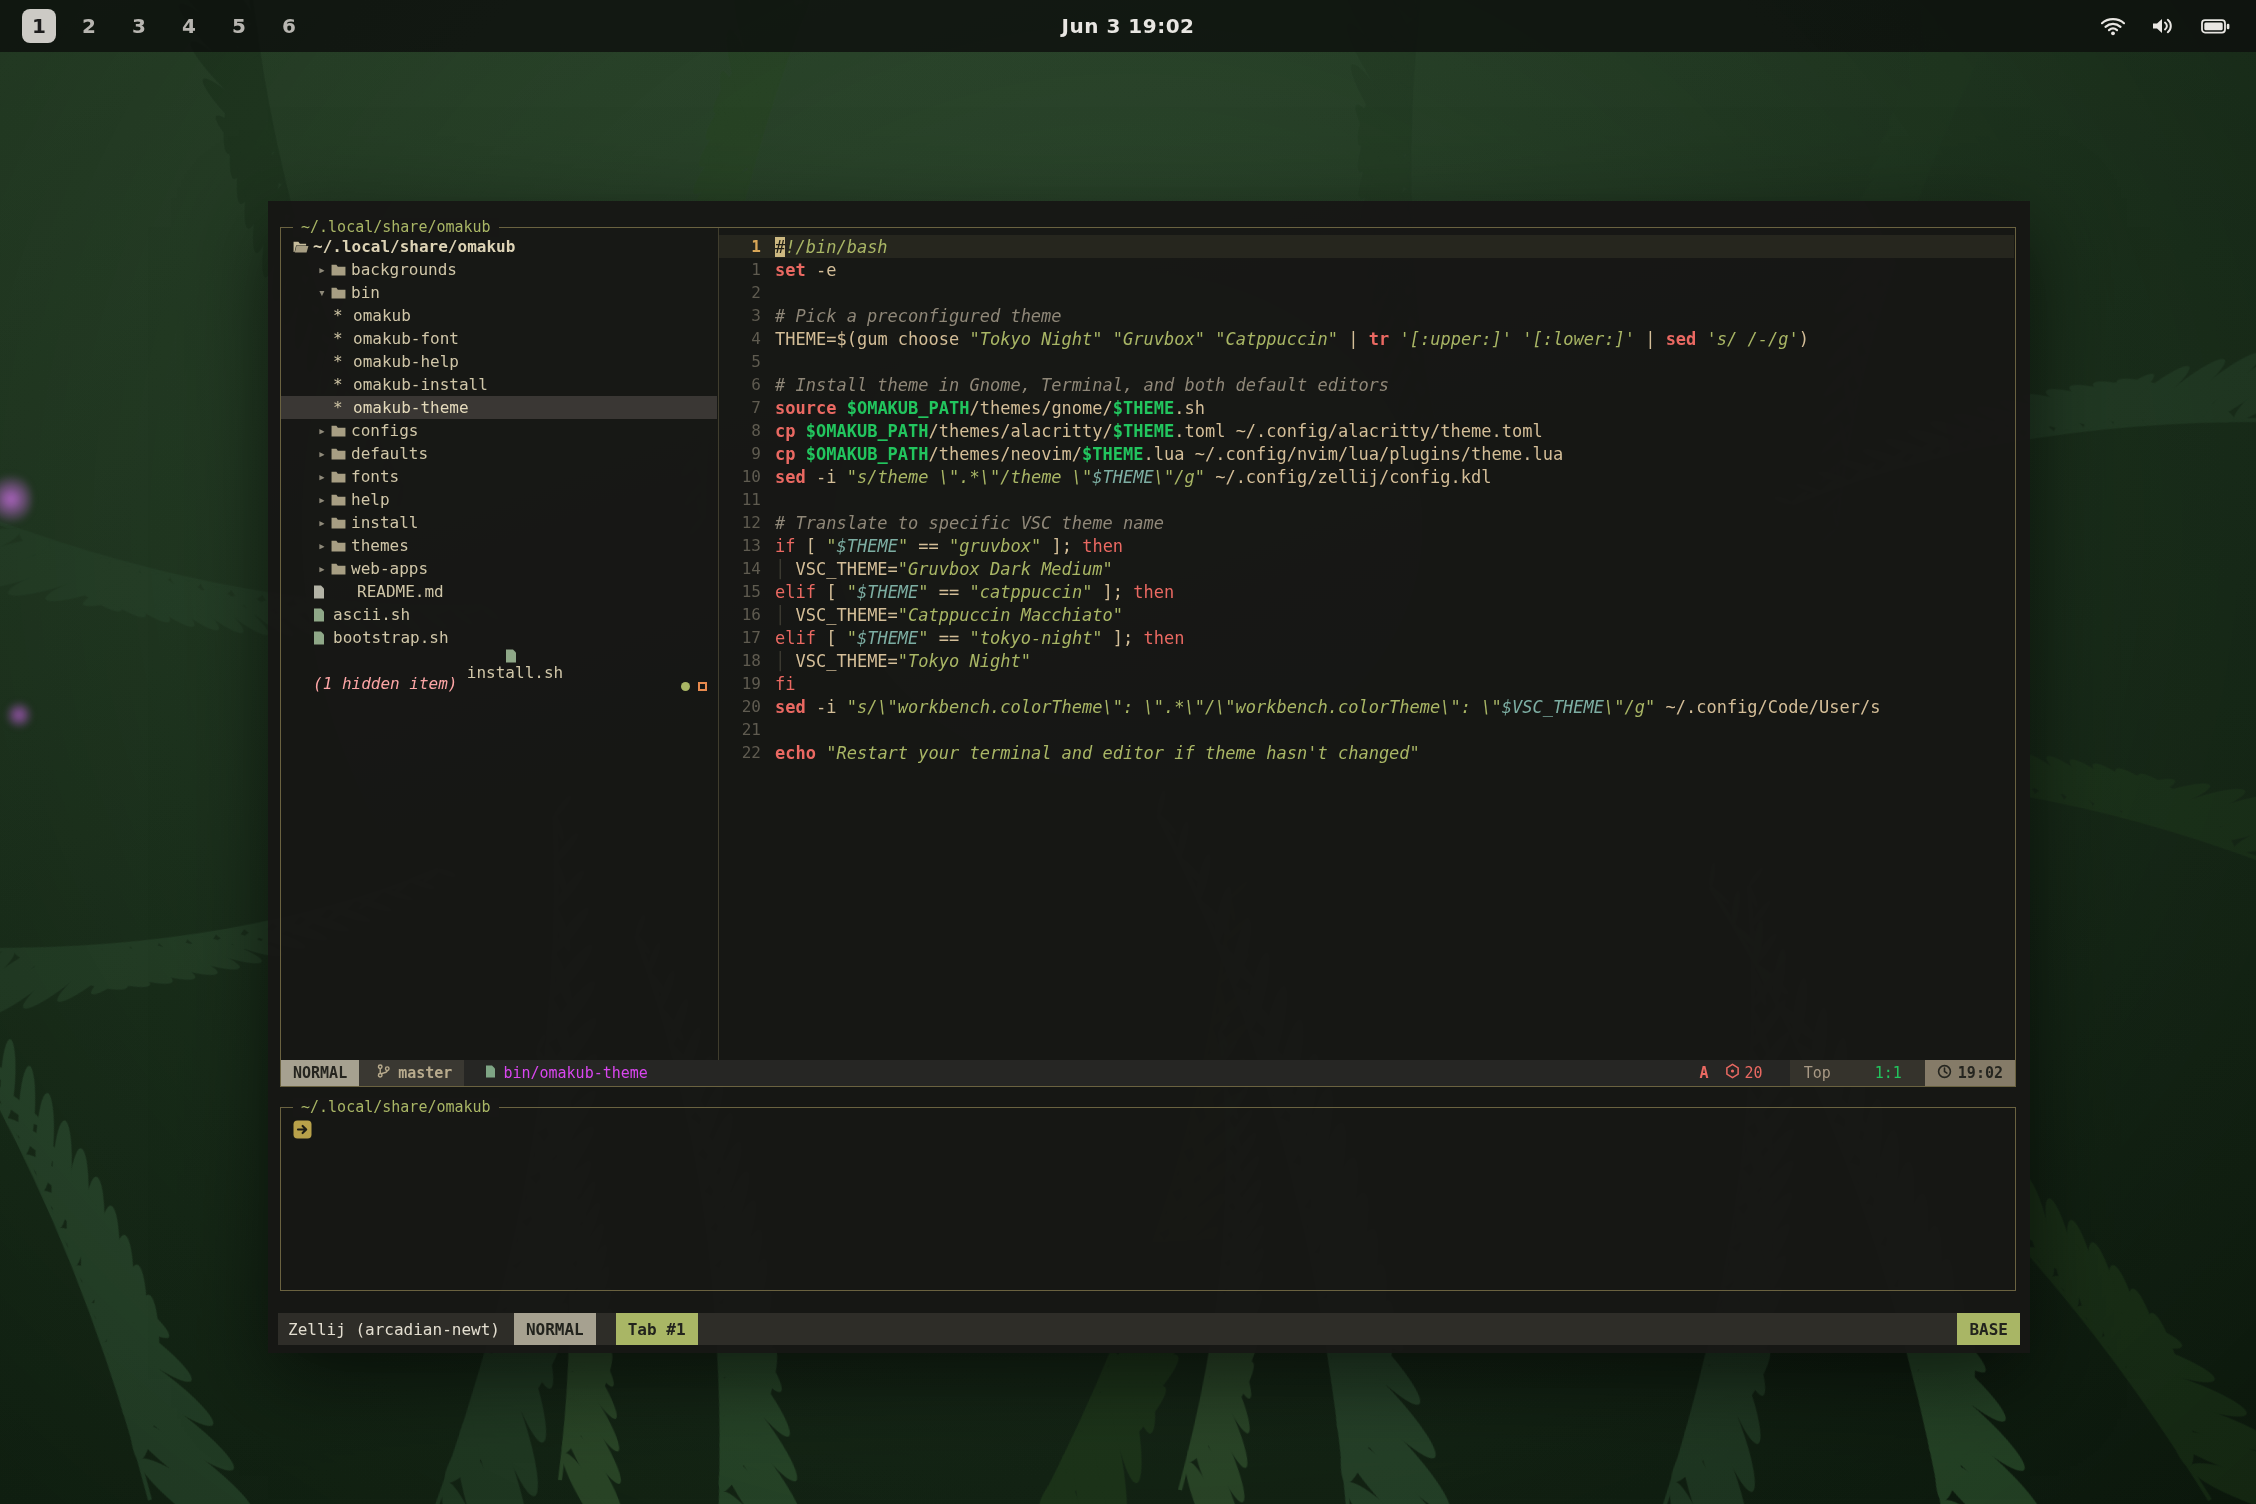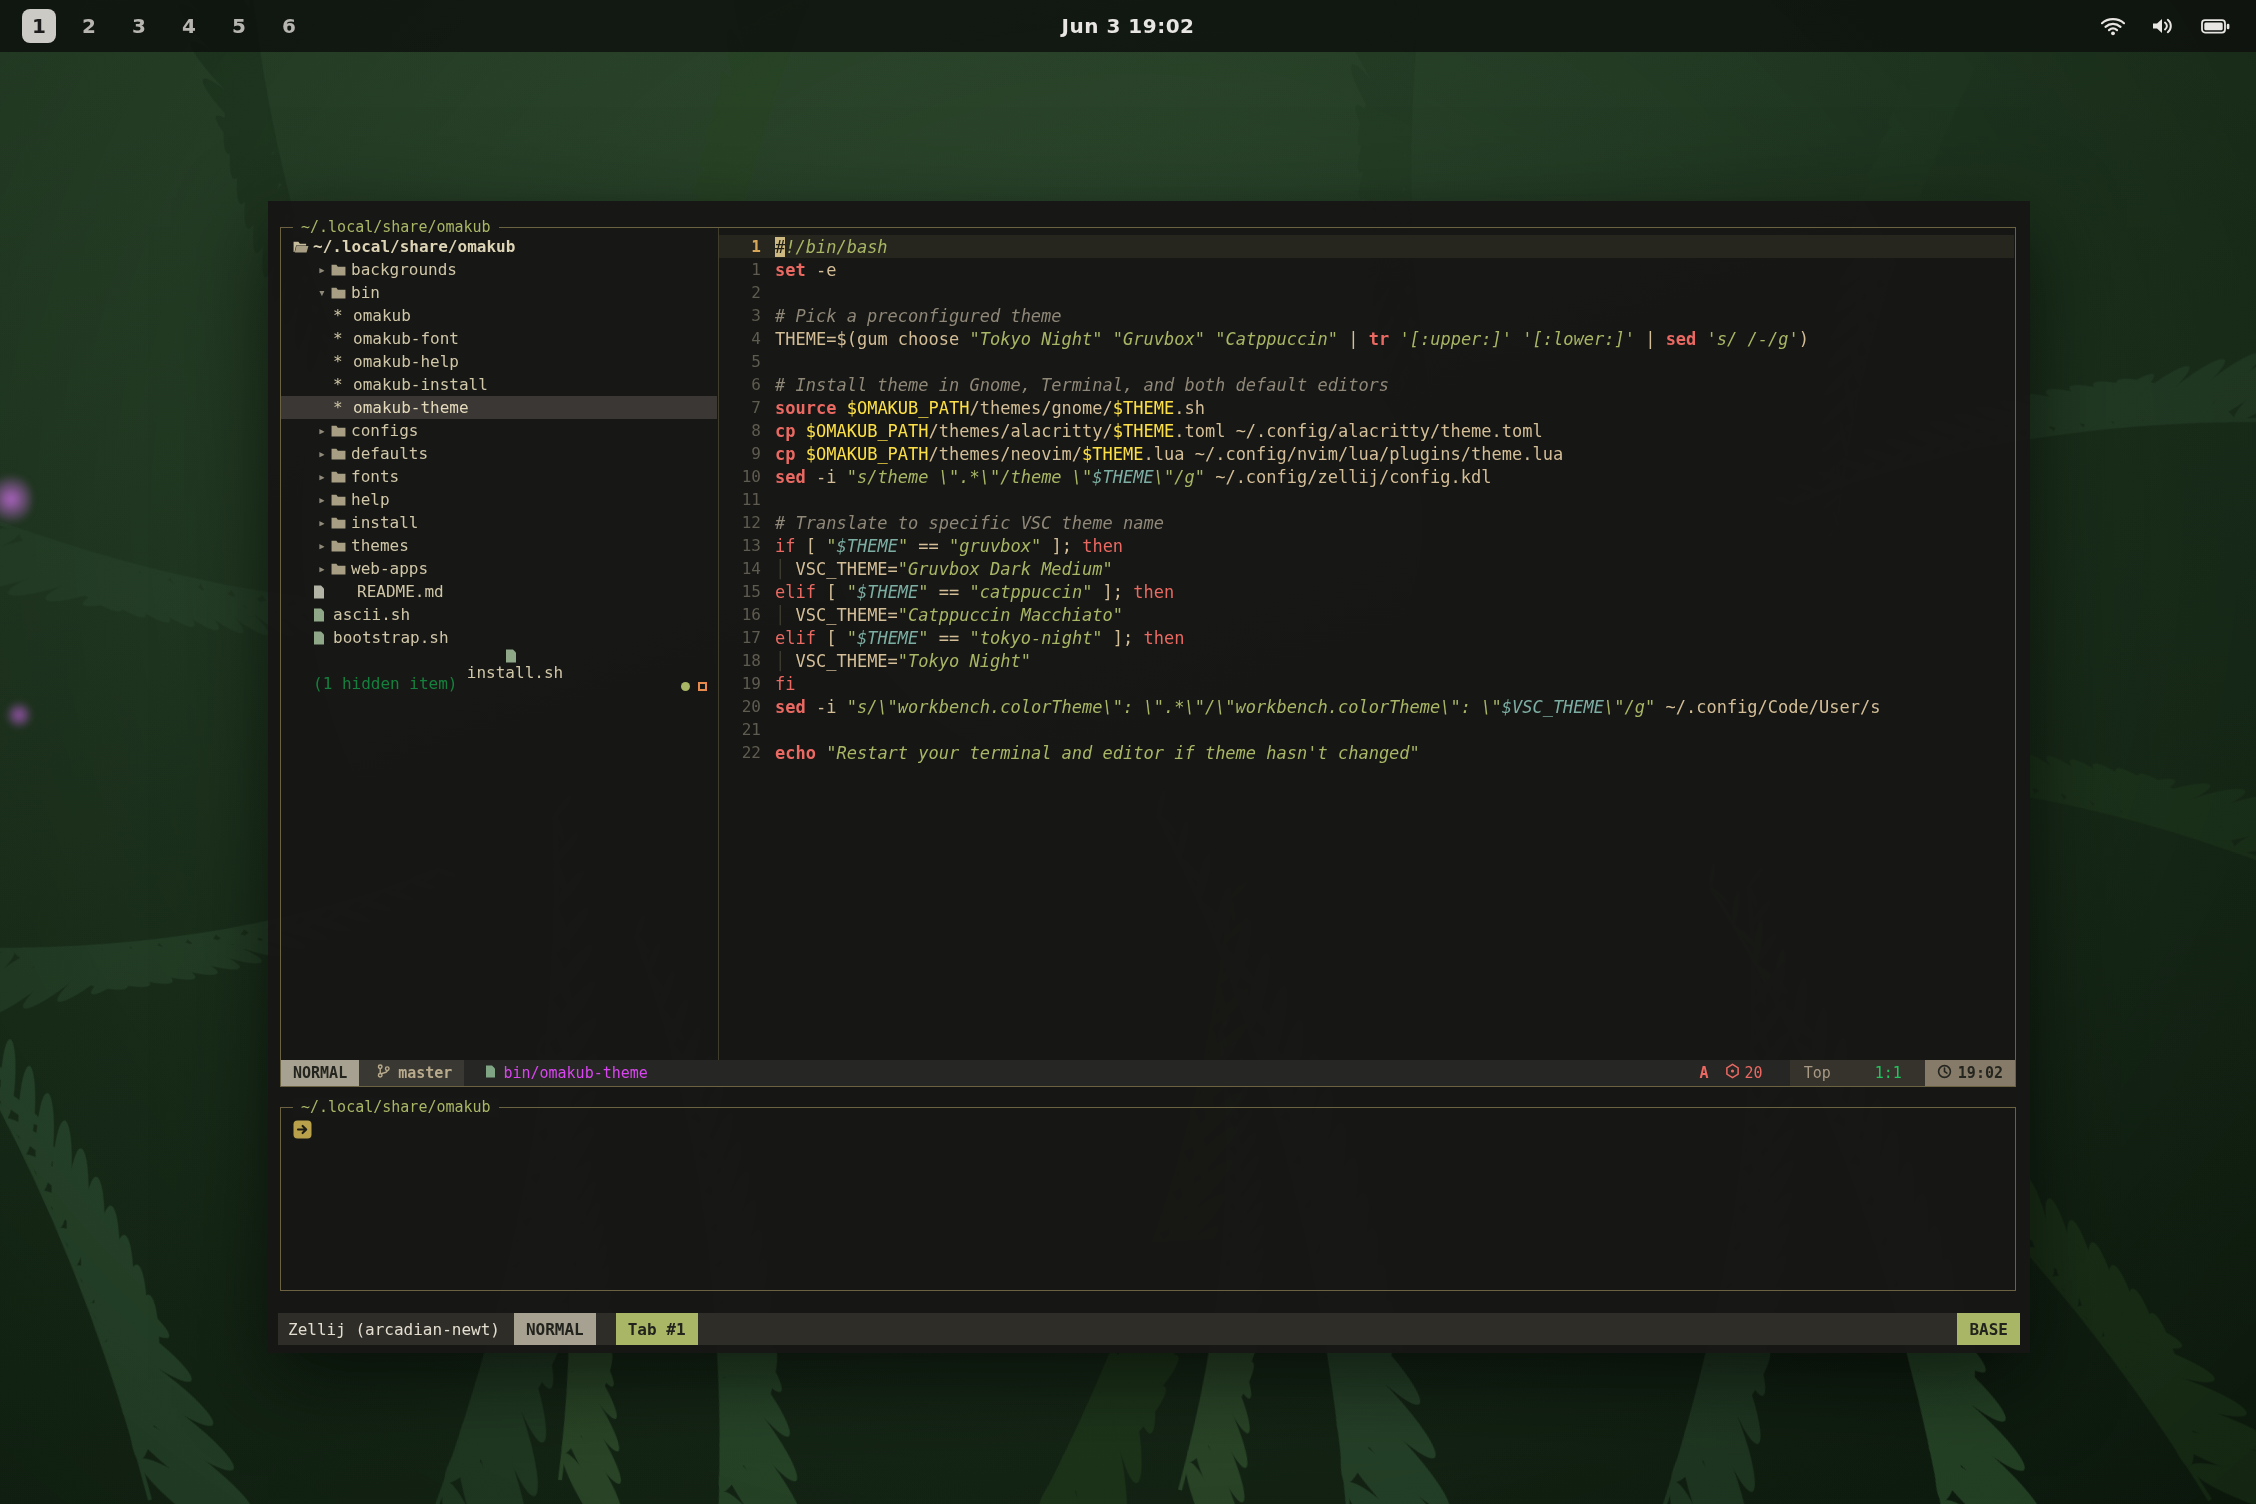--- a/index.html
+++ b/index.html
@@ -50,21 +50,21 @@
 
   .nvim-pane { left:12px; top:26px; width:1736px; height:860px; }
   .term-pane { left:12px; top:906px; width:1736px; height:184px; }
 
   
   .tree { position:absolute; left:0; top:7px; width:436px; bottom:28px; overflow:hidden;
     font-size:16px; color:#d0c6a8; }
   .tree-row { height:23px; display:flex; align-items:center; white-space:nowrap; }
   .tree-row.root { font-weight:bold; color:#ddd3b5; }
   .tree-row.selected { background:#3a3734; color:#e4dabb; }
-  .tree-row.muted { color:#15803d; }
+  .tree-row.muted { color:#fca5a5; font-style:italic; }
   .tree-arrow { width:18px; color:#8f8a7a; font-size:13px; display:inline-flex; justify-content:center; }
   .tree-icon { width:20px; display:inline-flex; align-items:center; }
   .tree-exec { width:20px; color:#cfc5a5; }
   .tree-label { }
   .tree-badges { margin-left:auto; margin-right:10px; display:flex; gap:8px; align-items:center; }
   .badge-dot { width:9px; height:9px; border-radius:50%; background:#a9b665; }
   .badge-square { width:9px; height:9px; border:2px solid #e78a4e; }
 
   .vsep { position:absolute; left:437px; top:0; bottom:26px; width:1px; background:#403d2d; }
 
@@ -74,21 +74,21 @@
   .eline { height:23px; display:flex; align-items:center; white-space:pre; }
   .eline .gut { width:56px; flex:none; text-align:right; padding-right:14px;
     color:#5f5b50; font-size:16px; }
   .eline.cur { background:#26261e; }
   .eline.cur .gut { color:#d8a657; font-weight:bold; }
   .code { white-space:pre; }
   .tk-cmd { color:#ea6962; font-weight:bold; }
   .tk-kw  { color:#ea6962; }
   .tk-str { color:#a9b665; font-style:italic; }
   .tk-com { color:#8f8778; font-style:italic; }
-  .tk-var { color:#fde047; }
+  .tk-var { color:#22c55e;font-weight:bold; }
   .tk-varstr { color:#7daea3; font-style:italic; }
   .tk-fg  { color:#d4be98; }
   .tk-op  { color:#d4be98; }
   .tk-guide { color:#3f3d33; }
   .tk-cursor { background:#cdb981; color:#1d1d16; }
 
   
   .statusline { position:absolute; left:0; right:0; bottom:0; height:26px;
     background:#262624; display:flex; align-items:center; font-size:15px; overflow:hidden; }
   .sl-block { height:26px; display:flex; align-items:center; padding:0 12px; font-weight:bold; }

